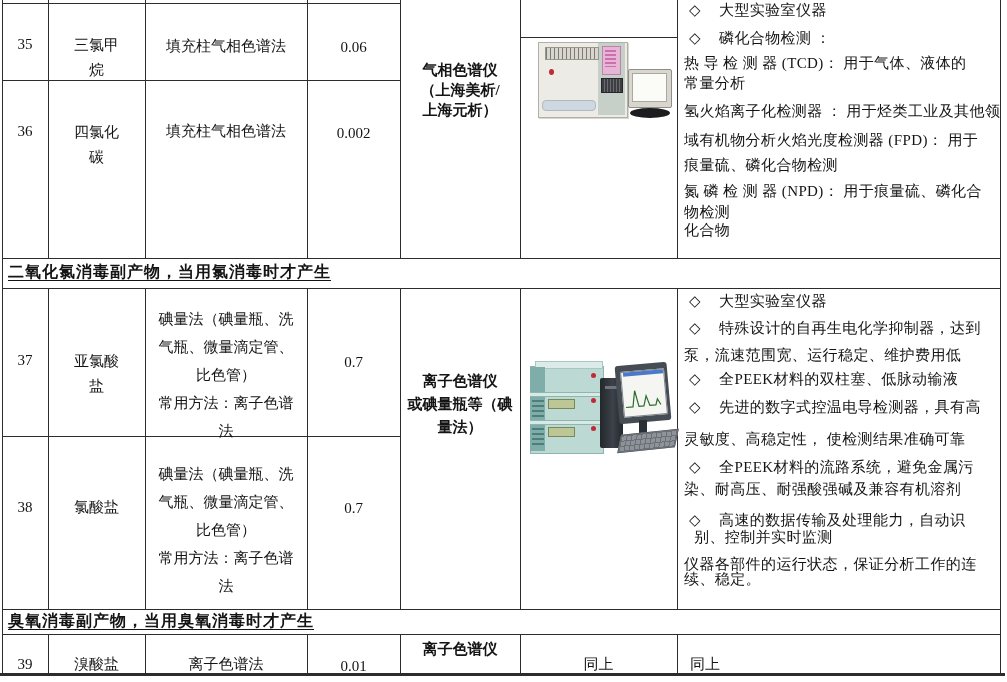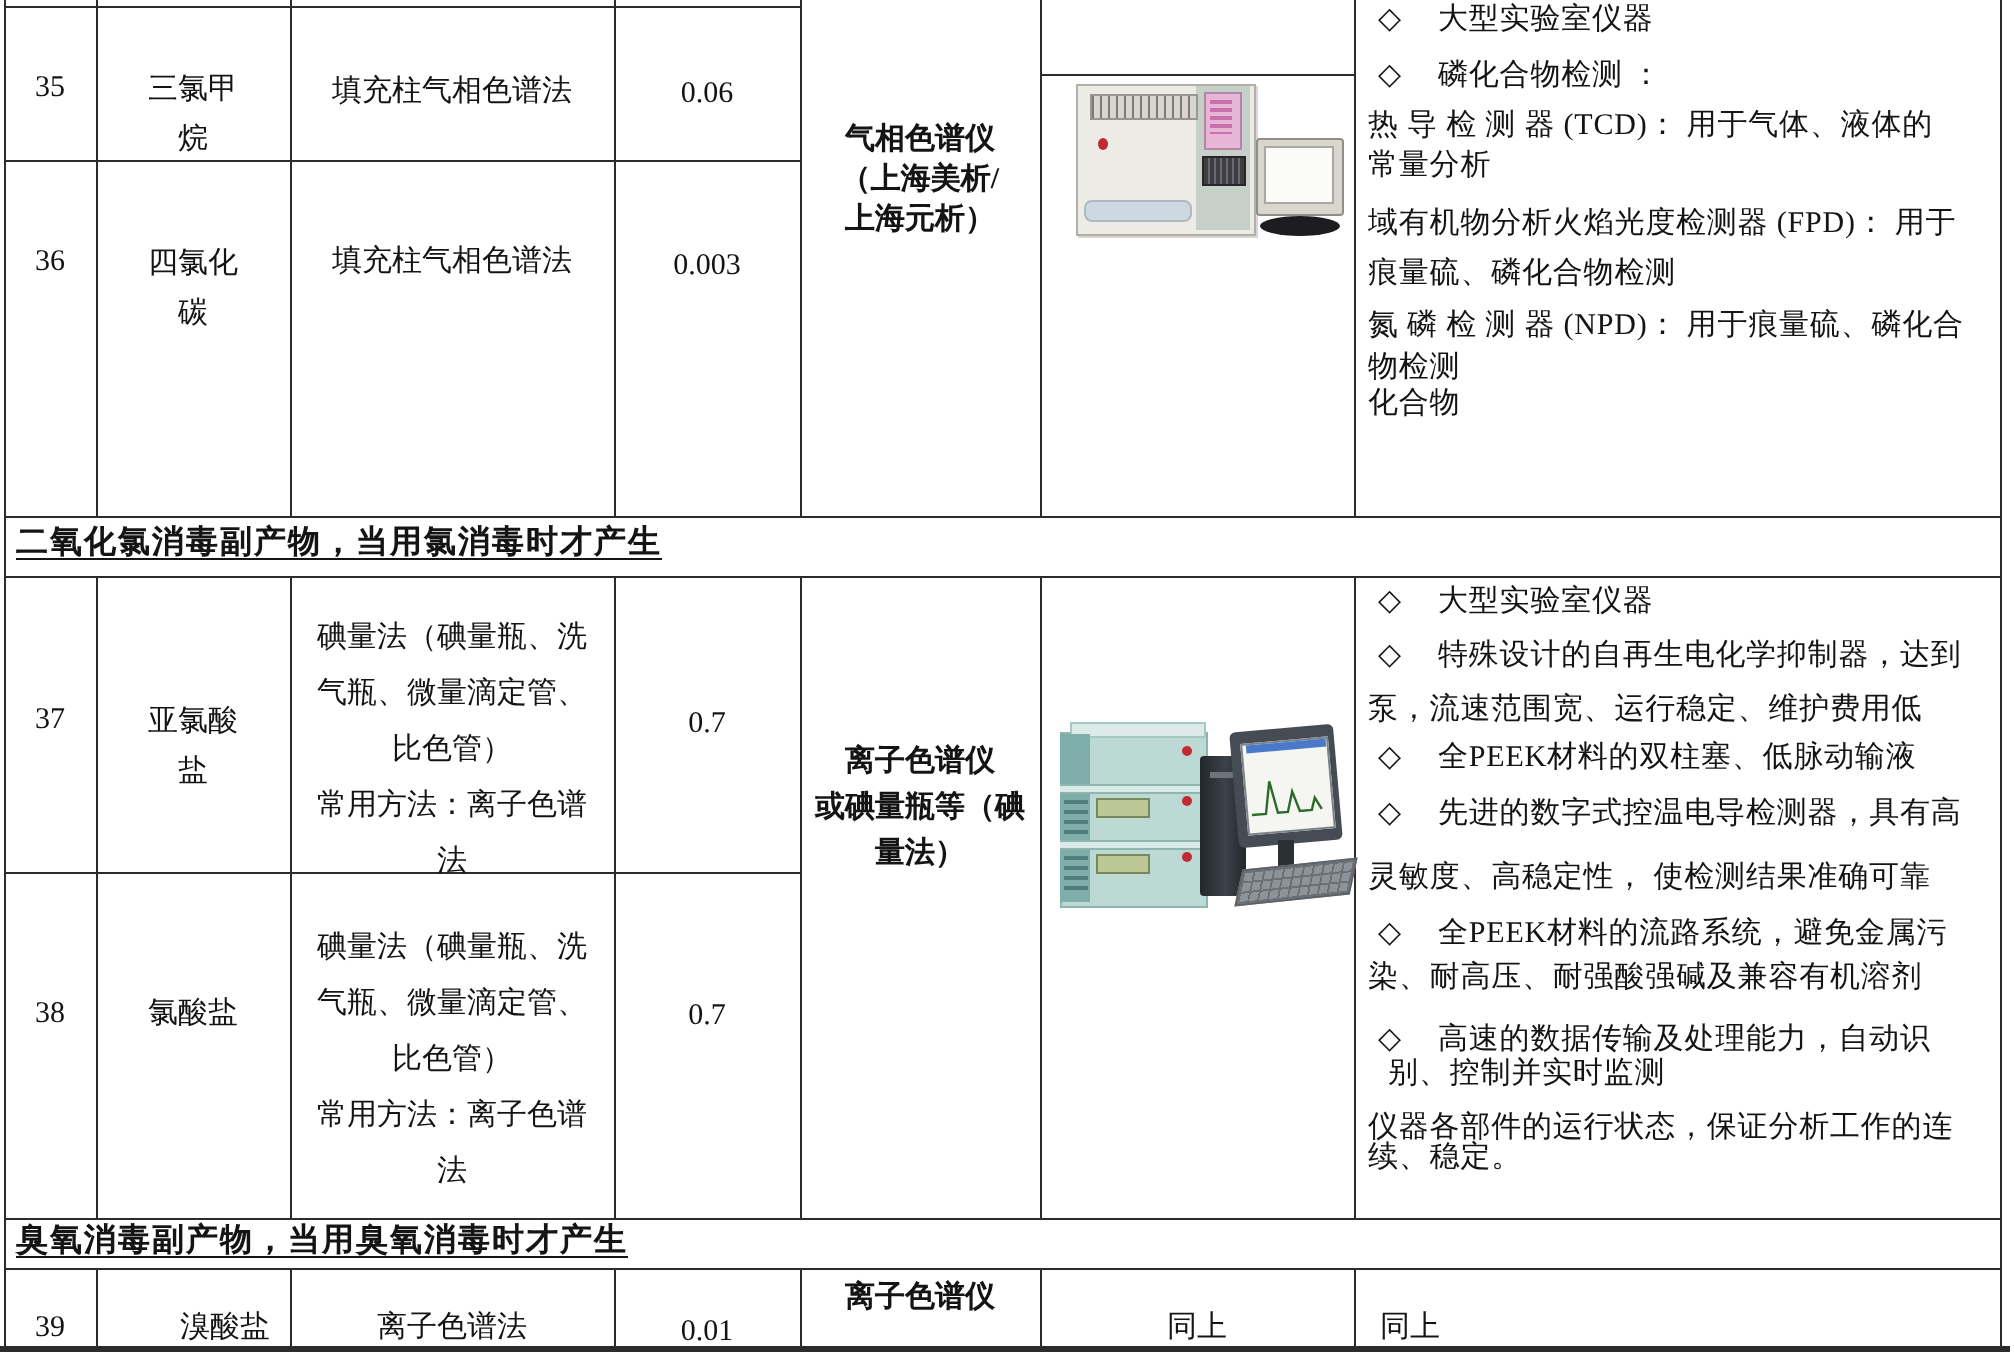--- a/index.html
+++ b/index.html
@@ -69,21 +69,21 @@
   </div>
   <div class="cell ctr" style="left:145px;top:39px;width:162px;">填充柱气相色谱法</div>
   <div class="cell ctr" style="left:307px;top:40px;width:93px;">0.06</div>
 
   <div class="cell ctr" style="left:2px;top:124px;width:46px;">36</div>
   <div class="cell ctr nm" style="left:48px;top:120px;width:97px;">
     <div>四氯化</div>
     <div>碳</div>
   </div>
   <div class="cell ctr" style="left:145px;top:124px;width:162px;">填充柱气相色谱法</div>
-  <div class="cell ctr" style="left:307px;top:126px;width:93px;">0.003</div>
+  <div class="cell ctr" style="left:307px;top:126px;width:93px;">0.002</div>
 
   <div class="cell inst" style="left:400px;top:60px;width:120px;line-height:20px;">
     <div>气相色谱仪</div>
     <div>（上海美析/</div>
     <div>上海元析）</div>
   </div>
 
   <div class="art" style="left:536px;top:38px;width:136px;height:84px;">
     <div style="left:2px;top:4px;width:88px;height:74px;background:#edebe5;border:1px solid #b0afa8;box-shadow:1px 1px 0 #d8d6cf;"></div>
     <div style="left:62px;top:5px;width:27px;height:72px;background:#c6cfc8;"></div>
@@ -96,20 +96,21 @@
     <div style="left:92px;top:31px;width:42px;height:37px;background:#d8d6cd;border:1px solid #8f8e88;border-radius:2px;"></div>
     <div style="left:96px;top:35px;width:33px;height:27px;background:#fbfbf8;border:1px solid #a9a8a1;background-image:linear-gradient(90deg,#d9d9d2 0 6px,transparent 6px),repeating-linear-gradient(#ececе6 0 2px,transparent 2px 5px);"></div>
     <div style="left:94px;top:70px;width:40px;height:10px;background:#1d1d20;border-radius:50%;"></div>
   </div>
 
   <div class="desc" style="top:0;">
     <div class="ln" style="margin-top:3px;"><span class="dm">◇</span><span>大型实验室仪器</span></div>
     <div class="ln" style="margin-top:13px;"><span class="dm">◇</span><span>磷化合物检测 ：</span></div>
     <div class="ln" style="margin-top:10px;">热 导 检 测 器 (TCD)： 用于气体、液体的</div>
     <div class="ln" style="margin-top:5px;">常量分析</div>
+    <div class="ln" style="margin-top:13px;">氢火焰离子化检测器 ： 用于烃类工业及其他领</div>
     <div class="ln" style="margin-top:14px;">域有机物分析火焰光度检测器 (FPD)： 用于</div>
     <div class="ln" style="margin-top:10px;">痕量硫、磷化合物检测</div>
     <div class="ln" style="margin-top:11px;">氮 磷 检 测 器 (NPD)： 用于痕量硫、磷化合</div>
     <div class="ln" style="margin-top:6px;">物检测</div>
     <div class="ln" style="margin-top:3px;">化合物</div>
   </div>
 
   <div class="sec" style="left:8px;top:264px;">二氧化氯消毒副产物，当用氯消毒时才产生</div>
 
   <div class="cell ctr" style="left:2px;top:353px;width:46px;">37</div>
@@ -179,20 +180,20 @@
     <div class="ln" style="margin-top:7px;">染、耐高压、耐强酸强碱及兼容有机溶剂</div>
     <div class="ln" style="margin-top:16px;"><span class="dm">◇</span><span>高速的数据传输及处理能力，自动识</span></div>
     <div class="ln ind" style="margin-top:2px;">别、控制并实时监测</div>
     <div class="ln" style="margin-top:12px;">仪器各部件的运行状态，保证分析工作的连</div>
     <div class="ln" style="margin-top:0;">续、稳定。</div>
   </div>
 
   <div class="sec" style="left:8px;top:613px;">臭氧消毒副产物，当用臭氧消毒时才产生</div>
 
   <div class="cell ctr" style="left:2px;top:657px;width:46px;">39</div>
-  <div class="cell ctr" style="left:48px;top:657px;width:97px;padding-left:16px;">溴酸盐</div>
+  <div class="cell ctr" style="left:48px;top:657px;width:97px;">溴酸盐</div>
   <div class="cell ctr" style="left:145px;top:657px;width:162px;">离子色谱法</div>
   <div class="cell ctr" style="left:307px;top:659px;width:93px;">0.01</div>
   <div class="cell inst" style="left:400px;top:638px;width:120px;">离子色谱仪</div>
   <div class="cell ctr" style="left:520px;top:657px;width:157px;">同上</div>
   <div class="cell" style="left:690px;top:657px;">同上</div>
 
 </div>
 
 </body></html>

